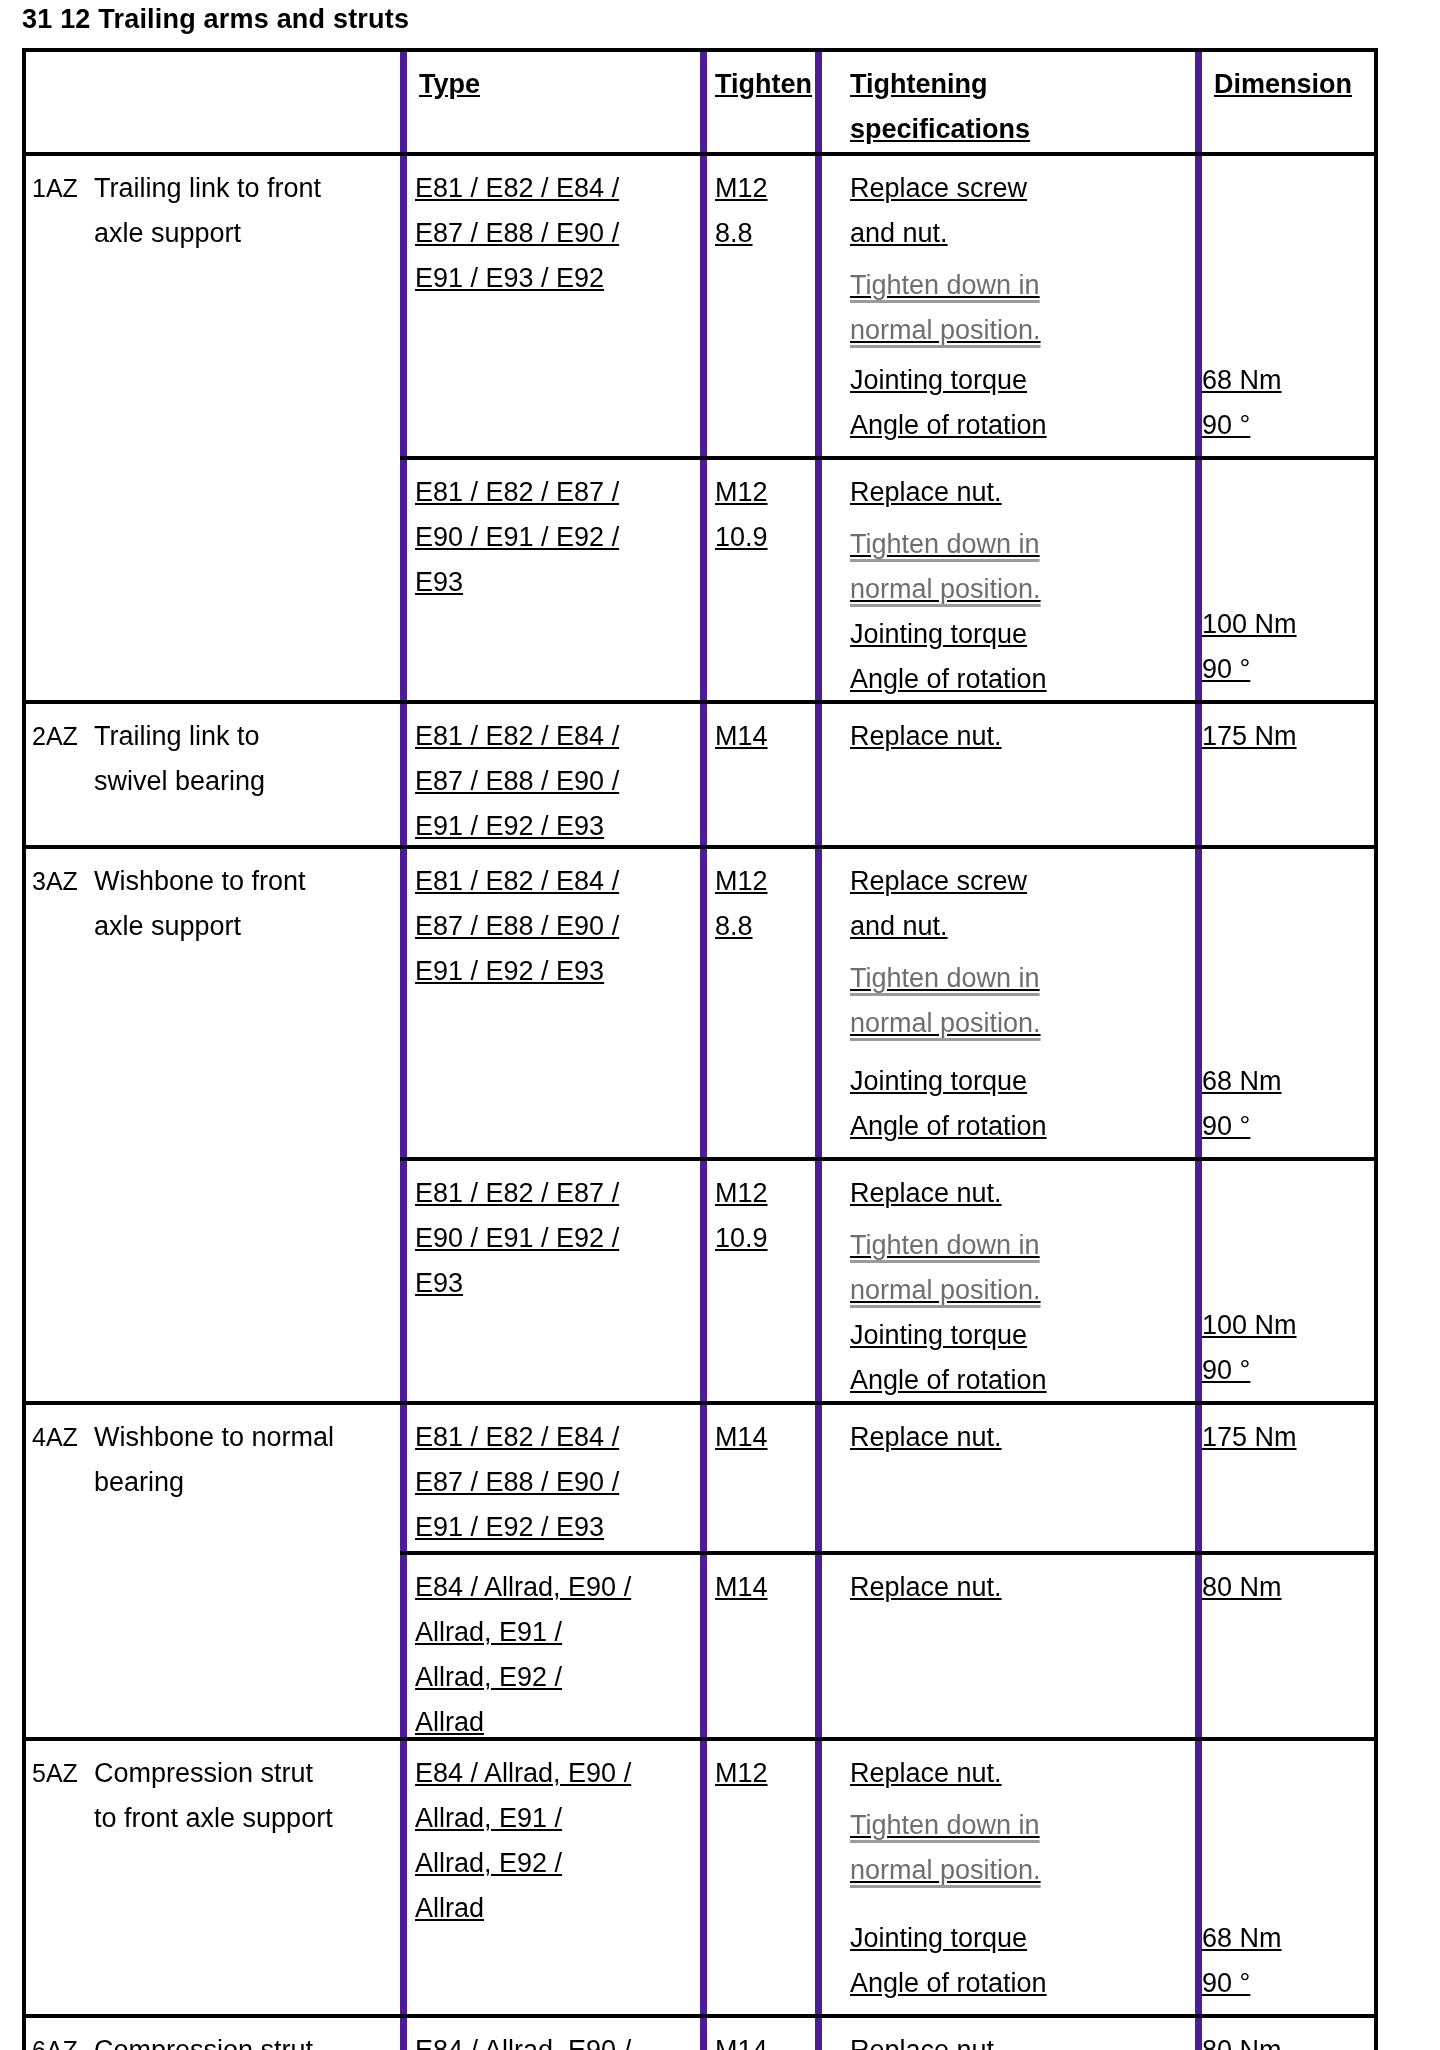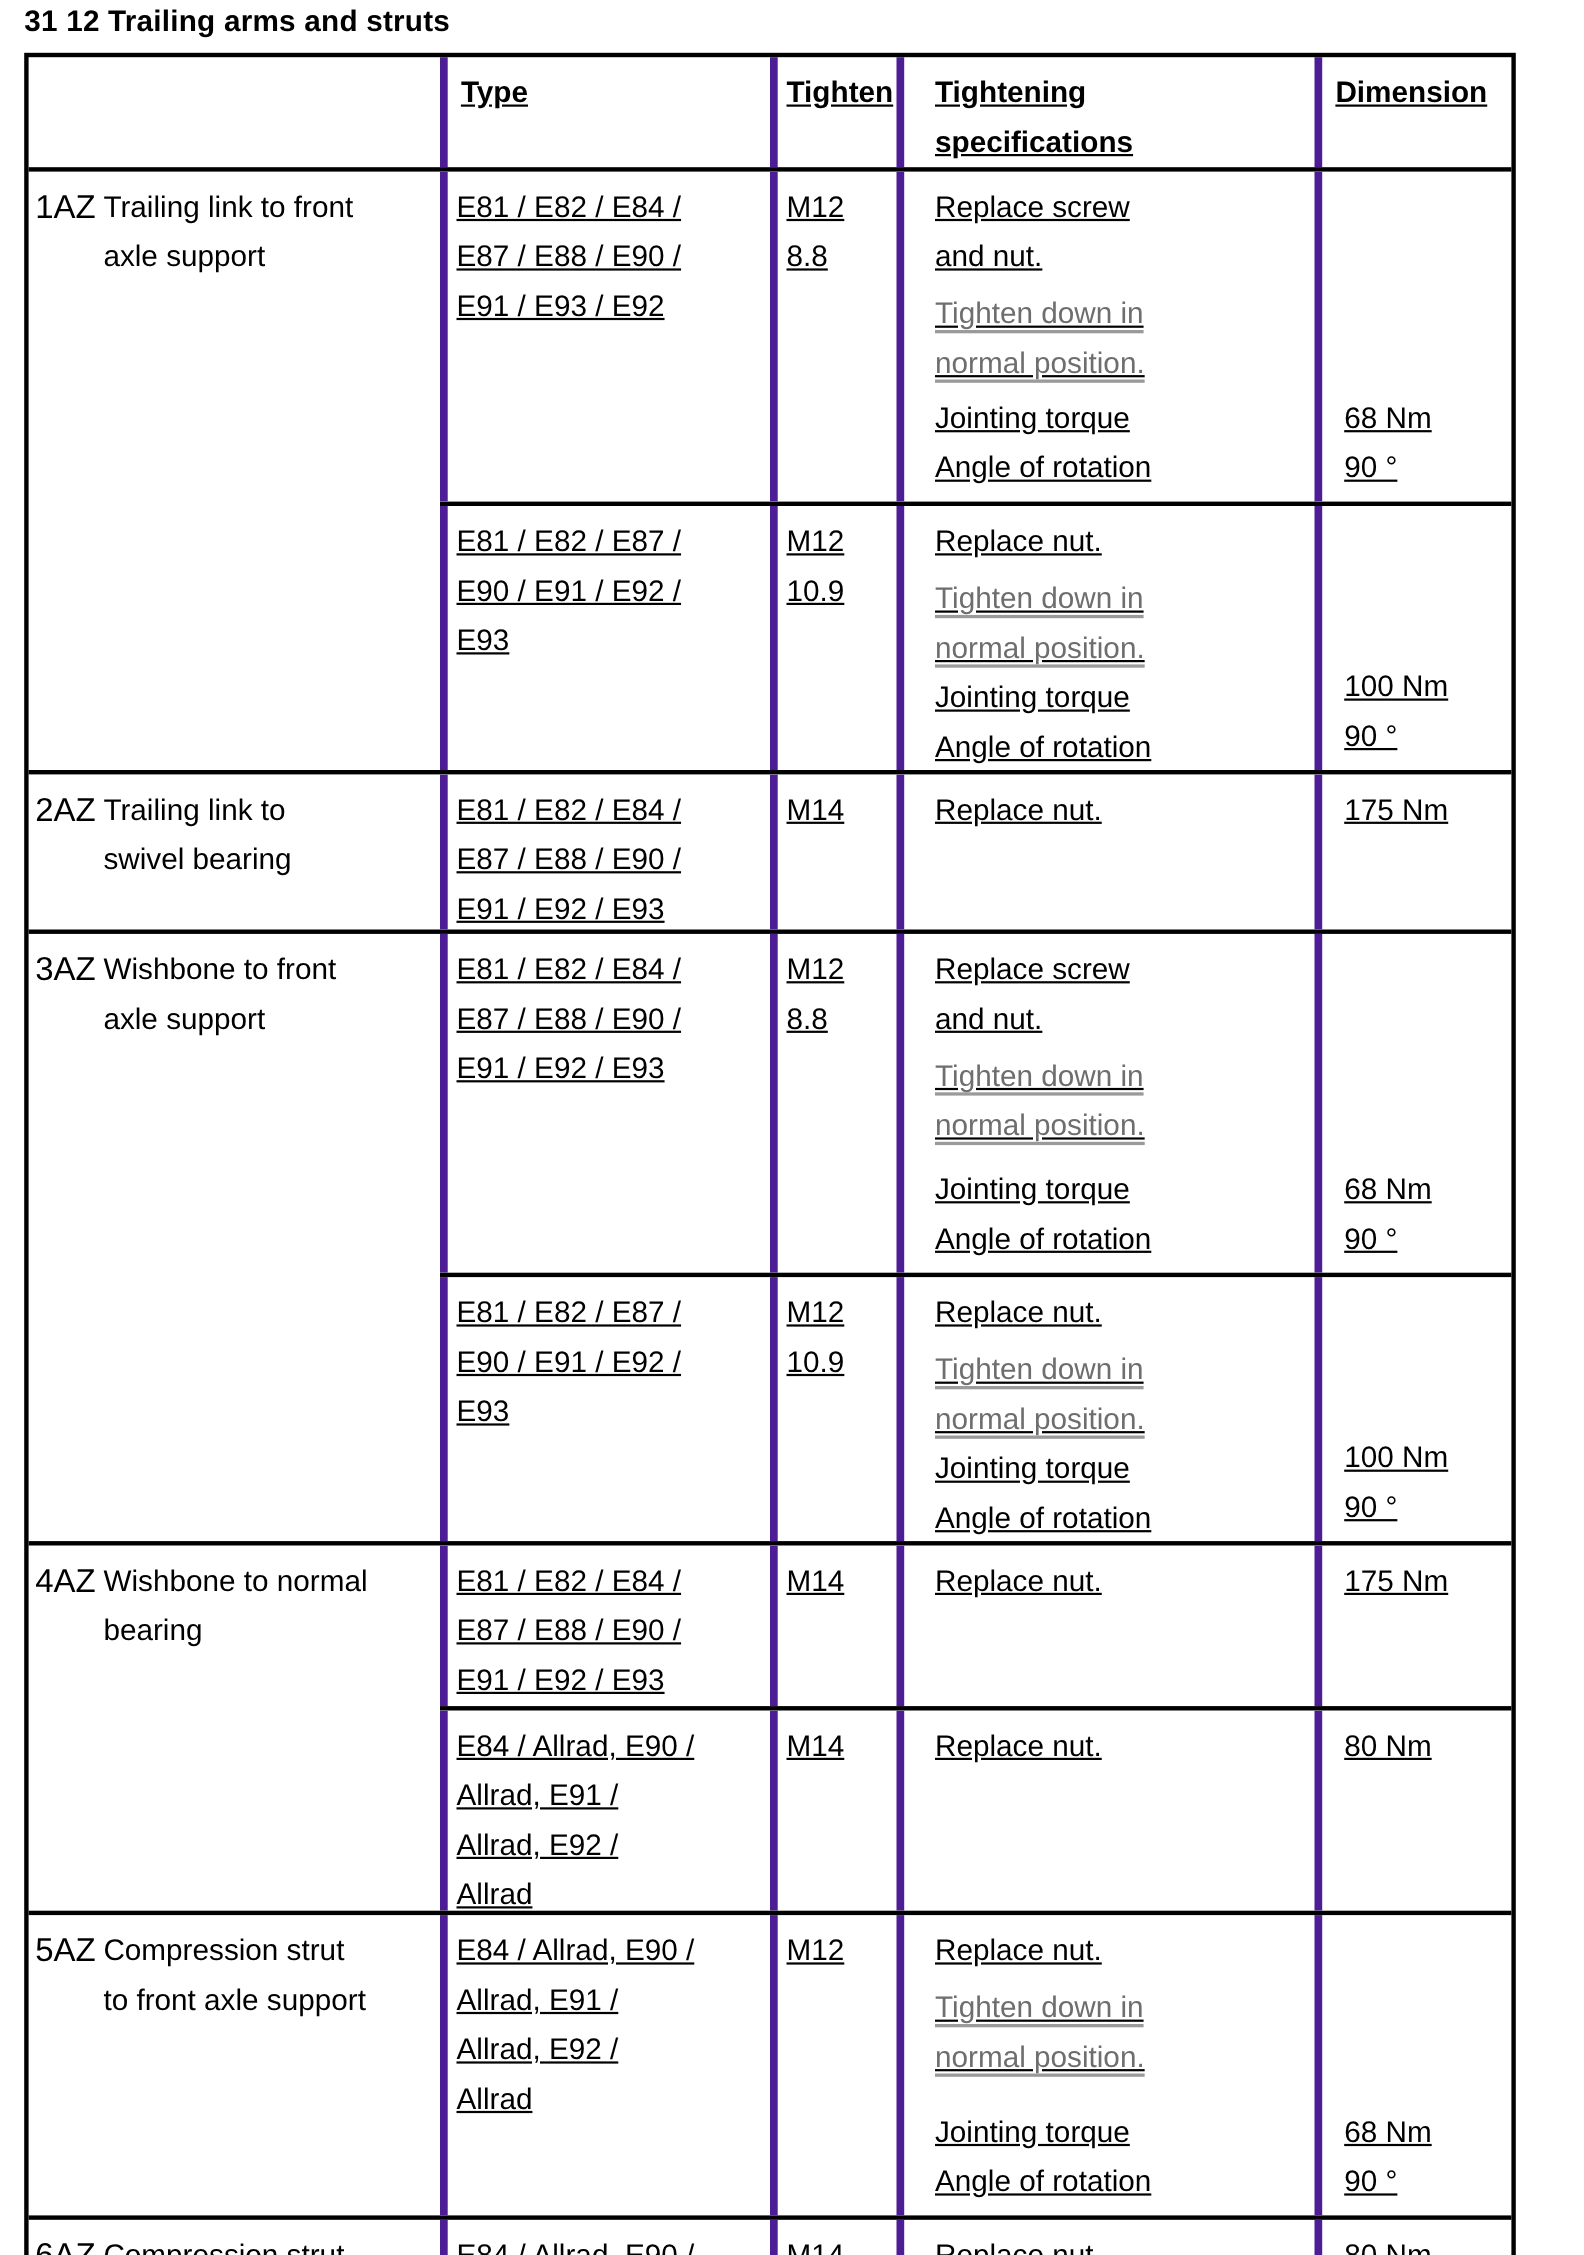--- a/index.html
+++ b/index.html
@@ -6,32 +6,32 @@
   body{width:1440px;height:2050px;overflow:hidden;font-family:"Liberation Sans",sans-serif;color:#000;}
   .page{position:relative;width:1440px;height:2050px;overflow:hidden;background:#fff;}
   .title{position:absolute;left:22px;top:4px;font-size:27px;font-weight:bold;letter-spacing:0.2px;text-align:right;}
   .tbl{position:absolute;left:22px;top:48px;width:1356px;box-sizing:border-box;
        border:4px solid #000;display:flex;flex-direction:column;background:#fff;}
   .hdr{display:flex;height:100px;}
   .group{display:flex;border-top:4px solid #000;}
   
   .c1{width:374px;flex:none;box-sizing:border-box;display:flex;align-items:flex-start;
       padding:10px 6px 0 6px;overflow:hidden;}
-  .rid{width:62px;flex:none;font-size:30px;line-height:45px;}
+  .rid{width:62px;flex:none;font-size:25px;line-height:45px;}
   .desc{flex:1;font-size:27px;line-height:45px;}
   
   .sub{flex:1;display:flex;flex-direction:column;min-width:0;}
   .subrow{display:flex;box-sizing:border-box;overflow:hidden;}
   .subrow + .subrow{border-top:4px solid #000;}
   .c2,.c3,.c4,.c5{border-left:7px solid #4c1d95;box-sizing:border-box;overflow:hidden;
       font-size:27px;line-height:45px;padding:10px 4px 8px 8px;text-decoration:underline;}
   .c2{width:300px;flex:none;}
   .c3{width:115px;flex:none;}
   .c4{width:380px;flex:none;padding-left:28px;display:flex;flex-direction:column;}
-  .c5{flex:1;min-width:0;padding-left:20px;display:flex;flex-direction:column;}
+  .c5{flex:1;min-width:0;padding-left:0;display:flex;flex-direction:column;}
   .pl{white-space:pre-line;}
   .hc{font-weight:bold;}
   .hdr .c1{padding-top:10px;}
   .hdr .c2{padding-left:12px;}
   .hdr .c5{padding-left:12px;}
   .linkwrap{margin-top:7px;}
   .speclink{color:#6e6e6e;text-decoration:underline;text-decoration-color:#9a9a9a;
       text-decoration-thickness:2.5px;text-underline-offset:6px;}
   .bottom{margin-top:auto;}
   .bottom div{white-space:nowrap;}

